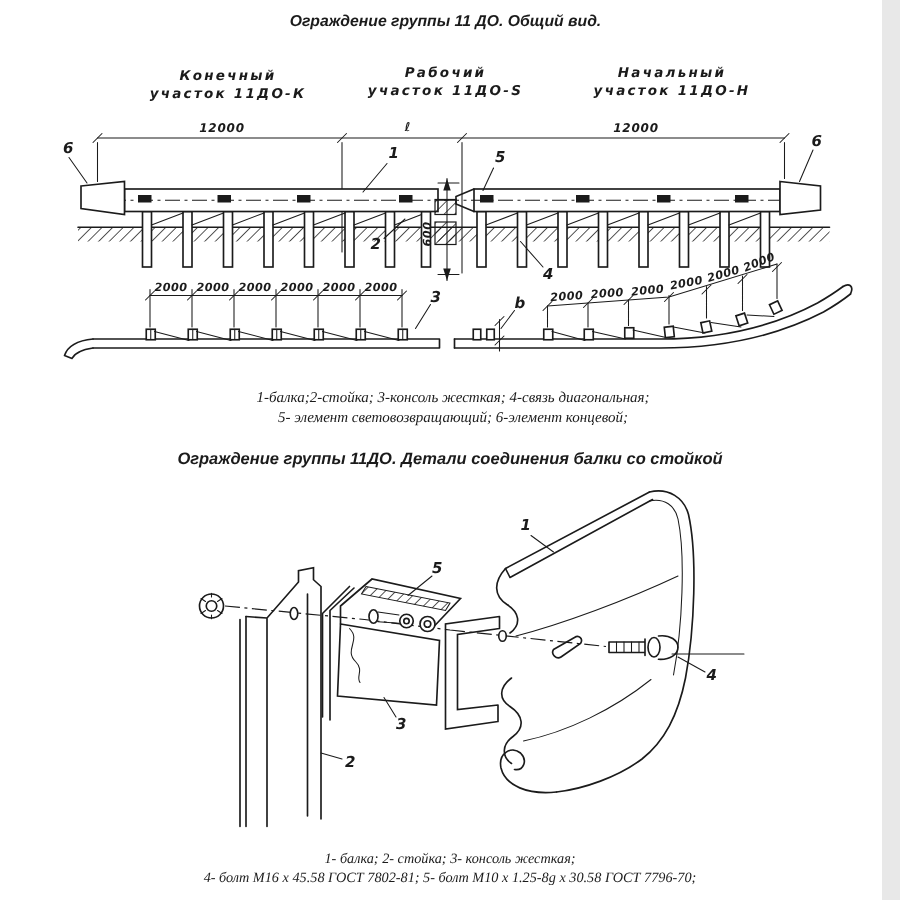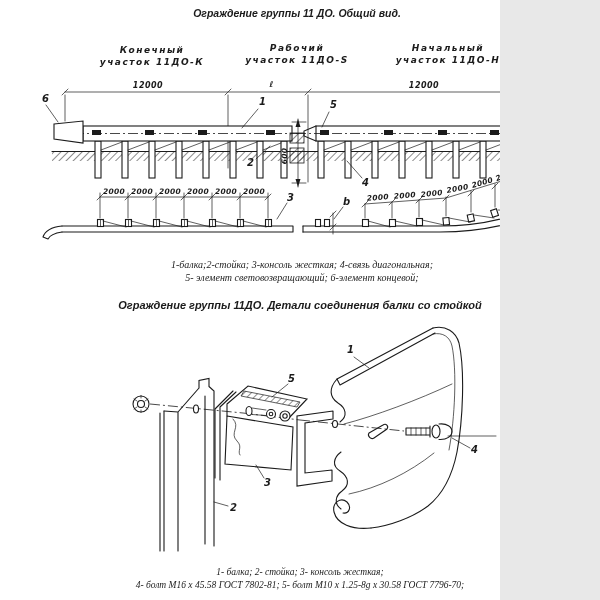--- a/index.html
+++ b/index.html
@@ -1,16 +1,16 @@
 <!DOCTYPE html>
 <html><head>
 <meta charset="utf-8">
 <style>
   html,body{margin:0;padding:0;background:#e8e8e8;}
-  .page{position:relative;width:500px;height:600px;background:#ffffff;overflow:hidden;
+  .page{position:relative;width:588px;height:600px;background:#ffffff;overflow:hidden;
         font-family:"Liberation Sans",sans-serif;}
   svg{position:absolute;left:0;top:0;}
   svg text{fill:#1b1b1b;}
   .title{font-family:"Liberation Sans",sans-serif;font-weight:bold;font-style:italic;font-size:10.5px;}
   .title2{font-family:"Liberation Sans",sans-serif;font-weight:bold;font-style:italic;font-size:11px;}
   .hand{font-family:"DejaVu Sans",sans-serif;font-style:italic;font-weight:bold;font-size:9px;letter-spacing:1.5px;}
   .dim{font-family:"DejaVu Sans",sans-serif;font-style:italic;font-weight:bold;font-size:8px;letter-spacing:0.5px;}
   .dimsm{font-family:"DejaVu Sans",sans-serif;font-style:italic;font-weight:bold;font-size:7.5px;letter-spacing:0.3px;}
   .plabel{font-family:"DejaVu Sans",sans-serif;font-style:italic;font-weight:bold;font-size:10px;}
   .legend{font-family:"Liberation Serif",serif;font-style:italic;font-size:10px;}

